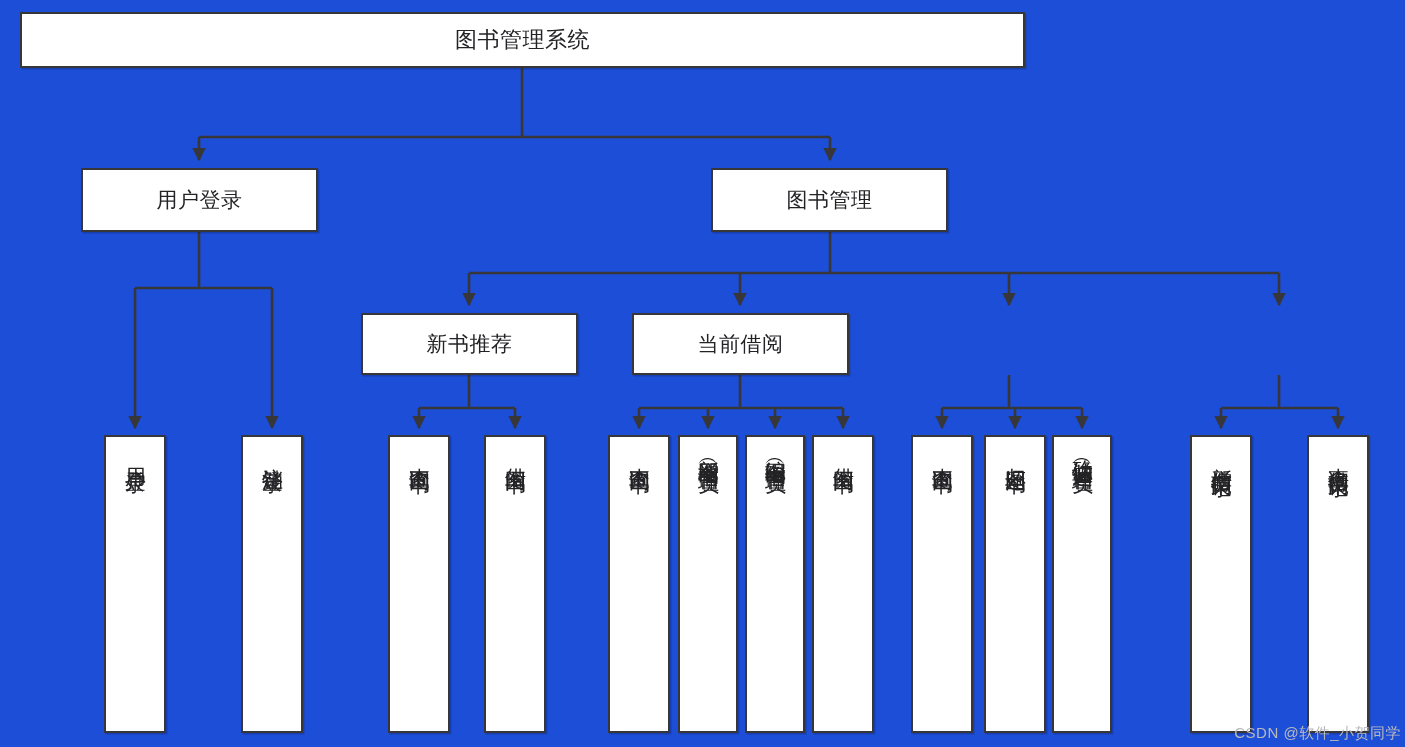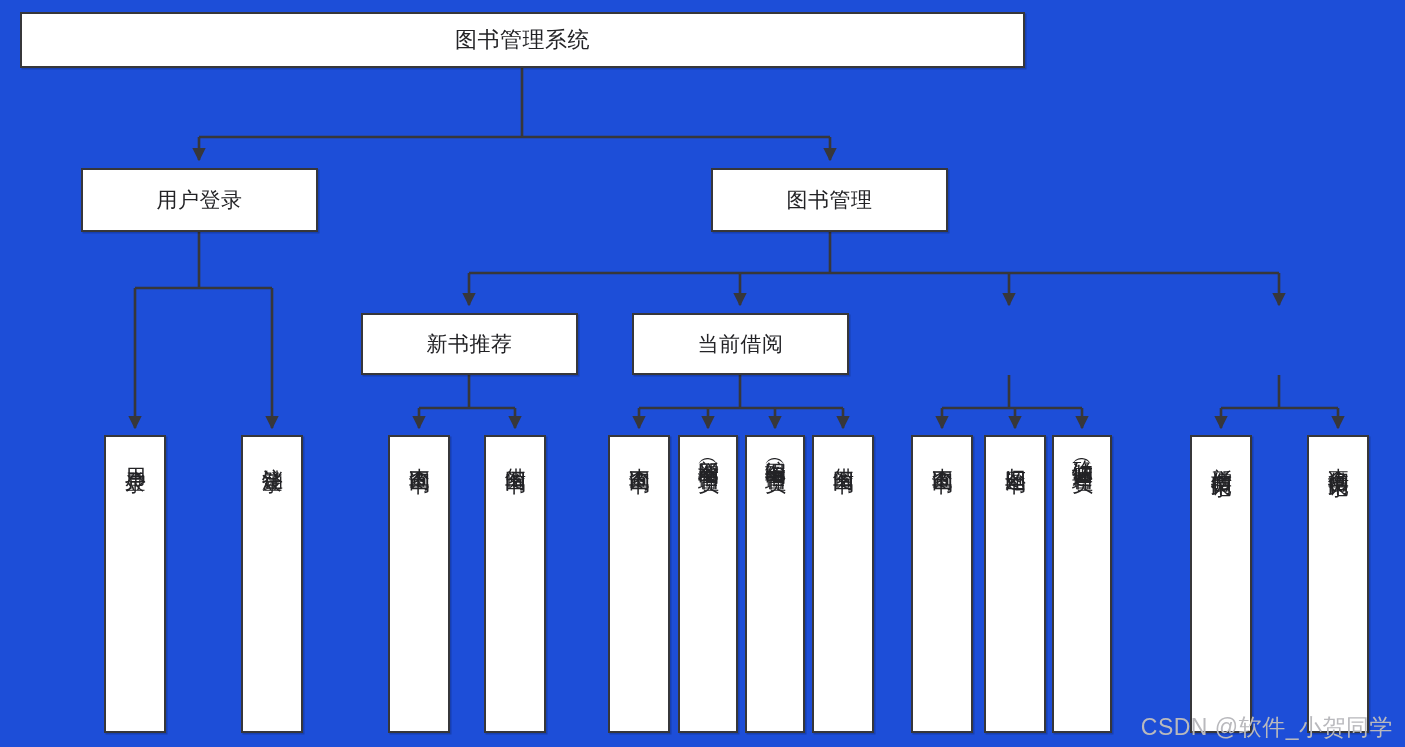--- a/index.html
+++ b/index.html
@@ -51,23 +51,23 @@
     writing-mode: vertical-rl;
     text-orientation: upright;
     font-size: 21px;
     line-height: 1.18;
     letter-spacing: 2px;
     white-space: normal;
   }
   .node.root .lbl { font-size: 22px; }
   .watermark {
     position: absolute;
-    right: 12px;
+    right: 4px;
     bottom: 4px;
-    font-size: 23px;
+    font-size: 15px;
     color: #b9b9bd;
     white-space: nowrap;
     letter-spacing: 0.5px;
   }
 </style>
 </head>
 <body>
 
 <div id="canvas">
 

